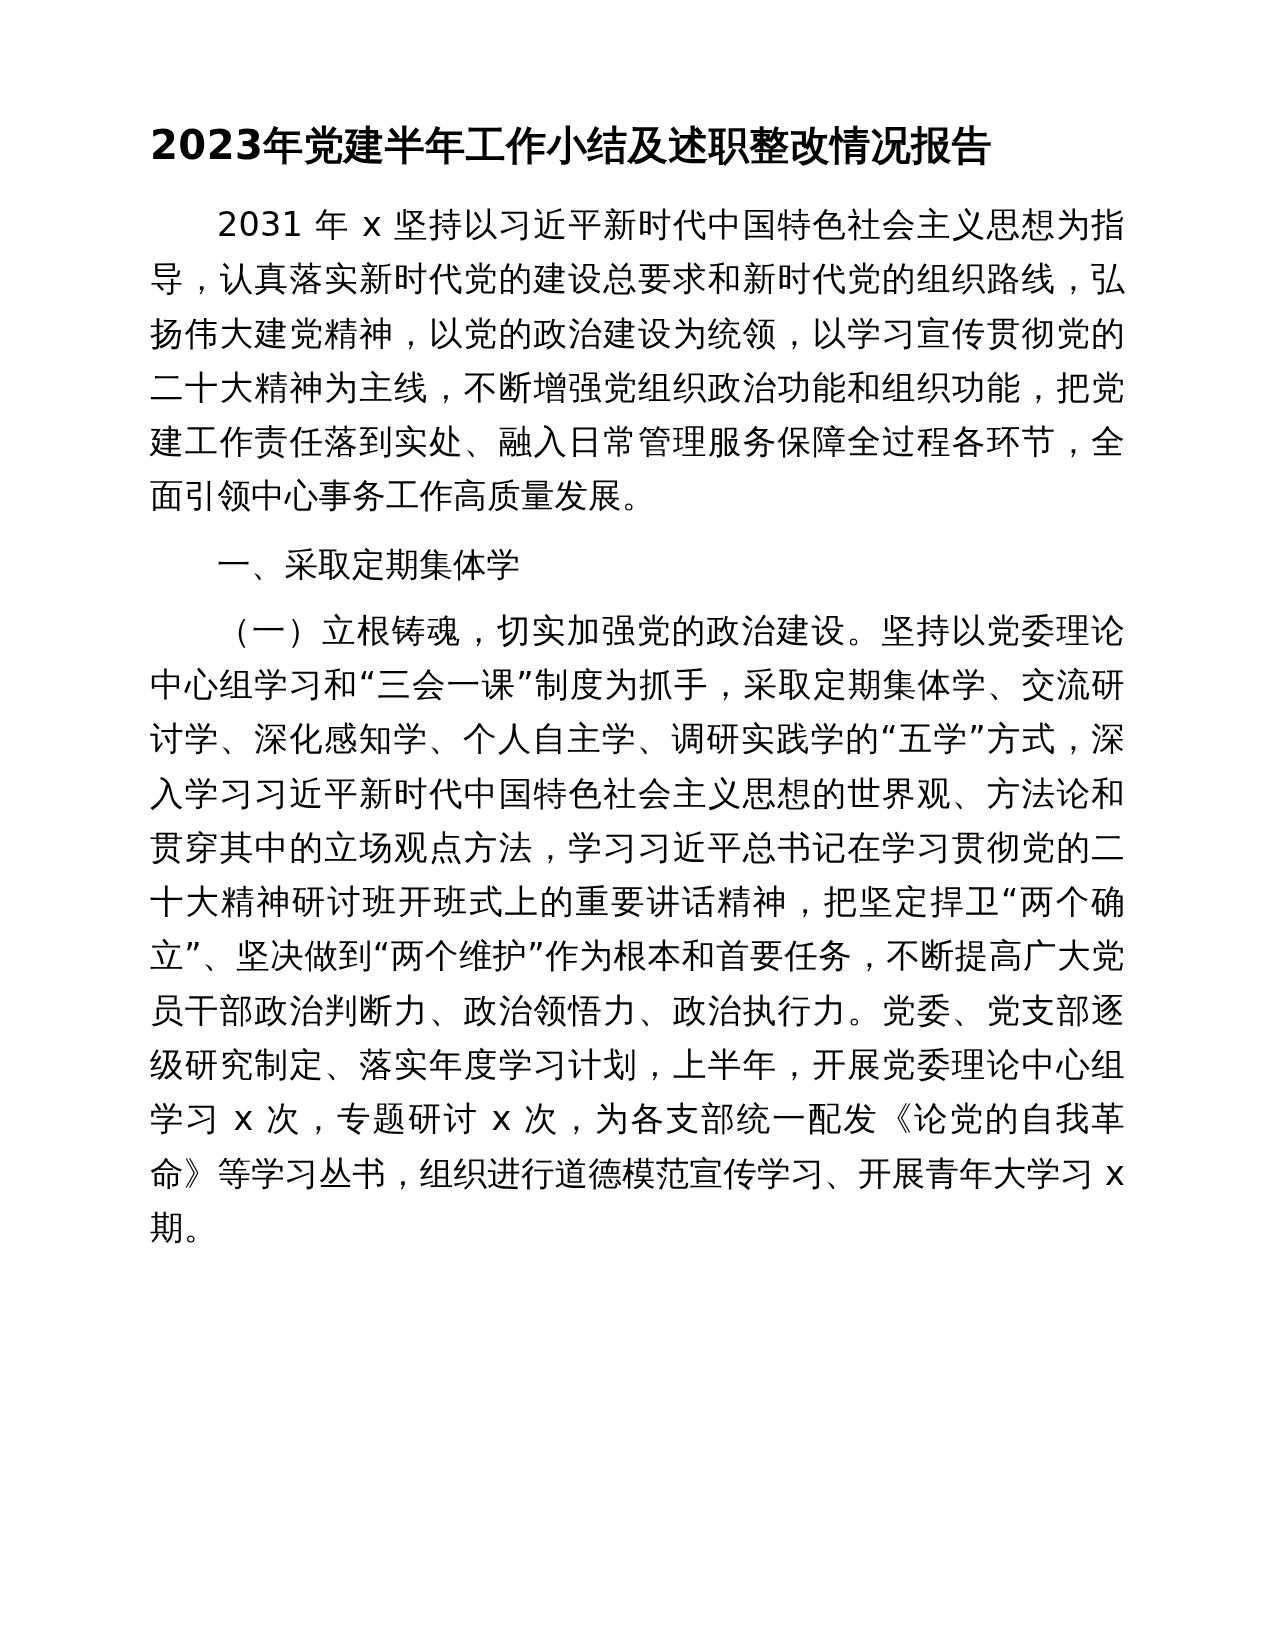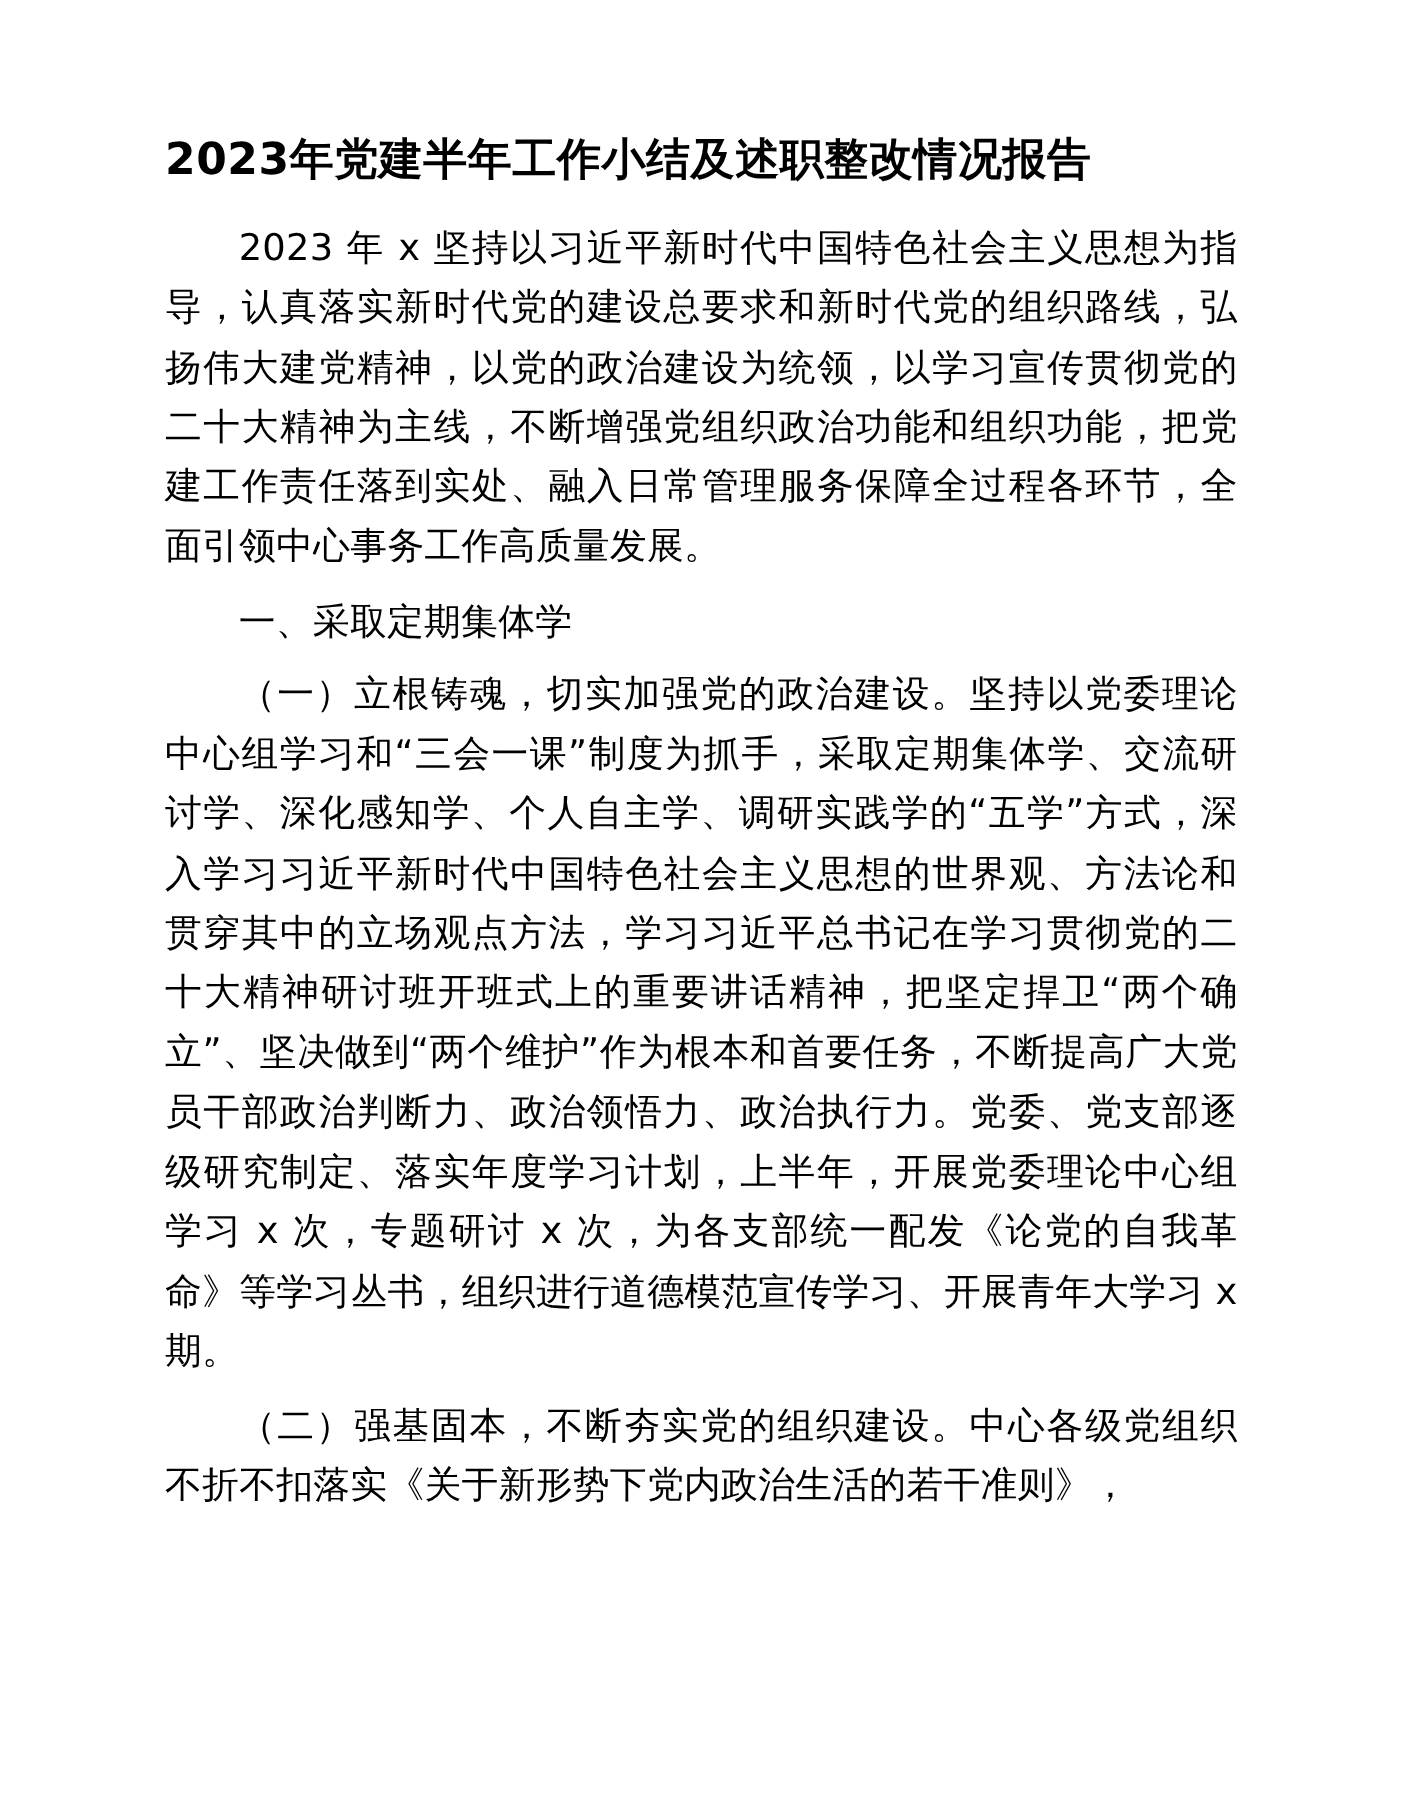--- a/index.html
+++ b/index.html
@@ -44,17 +44,16 @@
   }
   .para:last-child {
     margin-bottom: 0;
   }
 </style>
 </head>
 <body>
 
 <div class="page">
   <h1 class="doc-title">2023年党建半年工作小结及述职整改情况报告</h1>
-  <p class="para">2023 年 x 坚持以习近平新时代中国特色社会主义思想为指导，认真落实新时代党的建设总要求和新时代党的组织路线，弘扬伟大建党精神，以党的政治建设为统领，以学习宣传贯彻党的二十大精神为主线，不断增强党组织政治功能和组织功能，把党建工作责任落到实处、融入日常管理服务保障全过程各环节，全面引领中心事务工作高质量发展。</p>
+  <p class="para">2031 年 x 坚持以习近平新时代中国特色社会主义思想为指导，认真落实新时代党的建设总要求和新时代党的组织路线，弘扬伟大建党精神，以党的政治建设为统领，以学习宣传贯彻党的二十大精神为主线，不断增强党组织政治功能和组织功能，把党建工作责任落到实处、融入日常管理服务保障全过程各环节，全面引领中心事务工作高质量发展。</p>
   <p class="para tight">一、采取定期集体学</p>
   <p class="para">（一）立根铸魂，切实加强党的政治建设。坚持以党委理论中心组学习和“三会一课”制度为抓手，采取定期集体学、交流研讨学、深化感知学、个人自主学、调研实践学的“五学”方式，深入学习习近平新时代中国特色社会主义思想的世界观、方法论和贯穿其中的立场观点方法，学习习近平总书记在学习贯彻党的二十大精神研讨班开班式上的重要讲话精神，把坚定捍卫“两个确立”、坚决做到“两个维护”作为根本和首要任务，不断提高广大党员干部政治判断力、政治领悟力、政治执行力。党委、党支部逐级研究制定、落实年度学习计划，上半年，开展党委理论中心组学习 x 次，专题研讨 x 次，为各支部统一配发《论党的自我革命》等学习丛书，组织进行道德模范宣传学习、开展青年大学习 x 期。</p>
-  <p class="para">（二）强基固本，不断夯实党的组织建设。中心各级党组织不折不扣落实《关于新形势下党内政治生活的若干准则》，</p>
 </div>
 
 </body></html>

